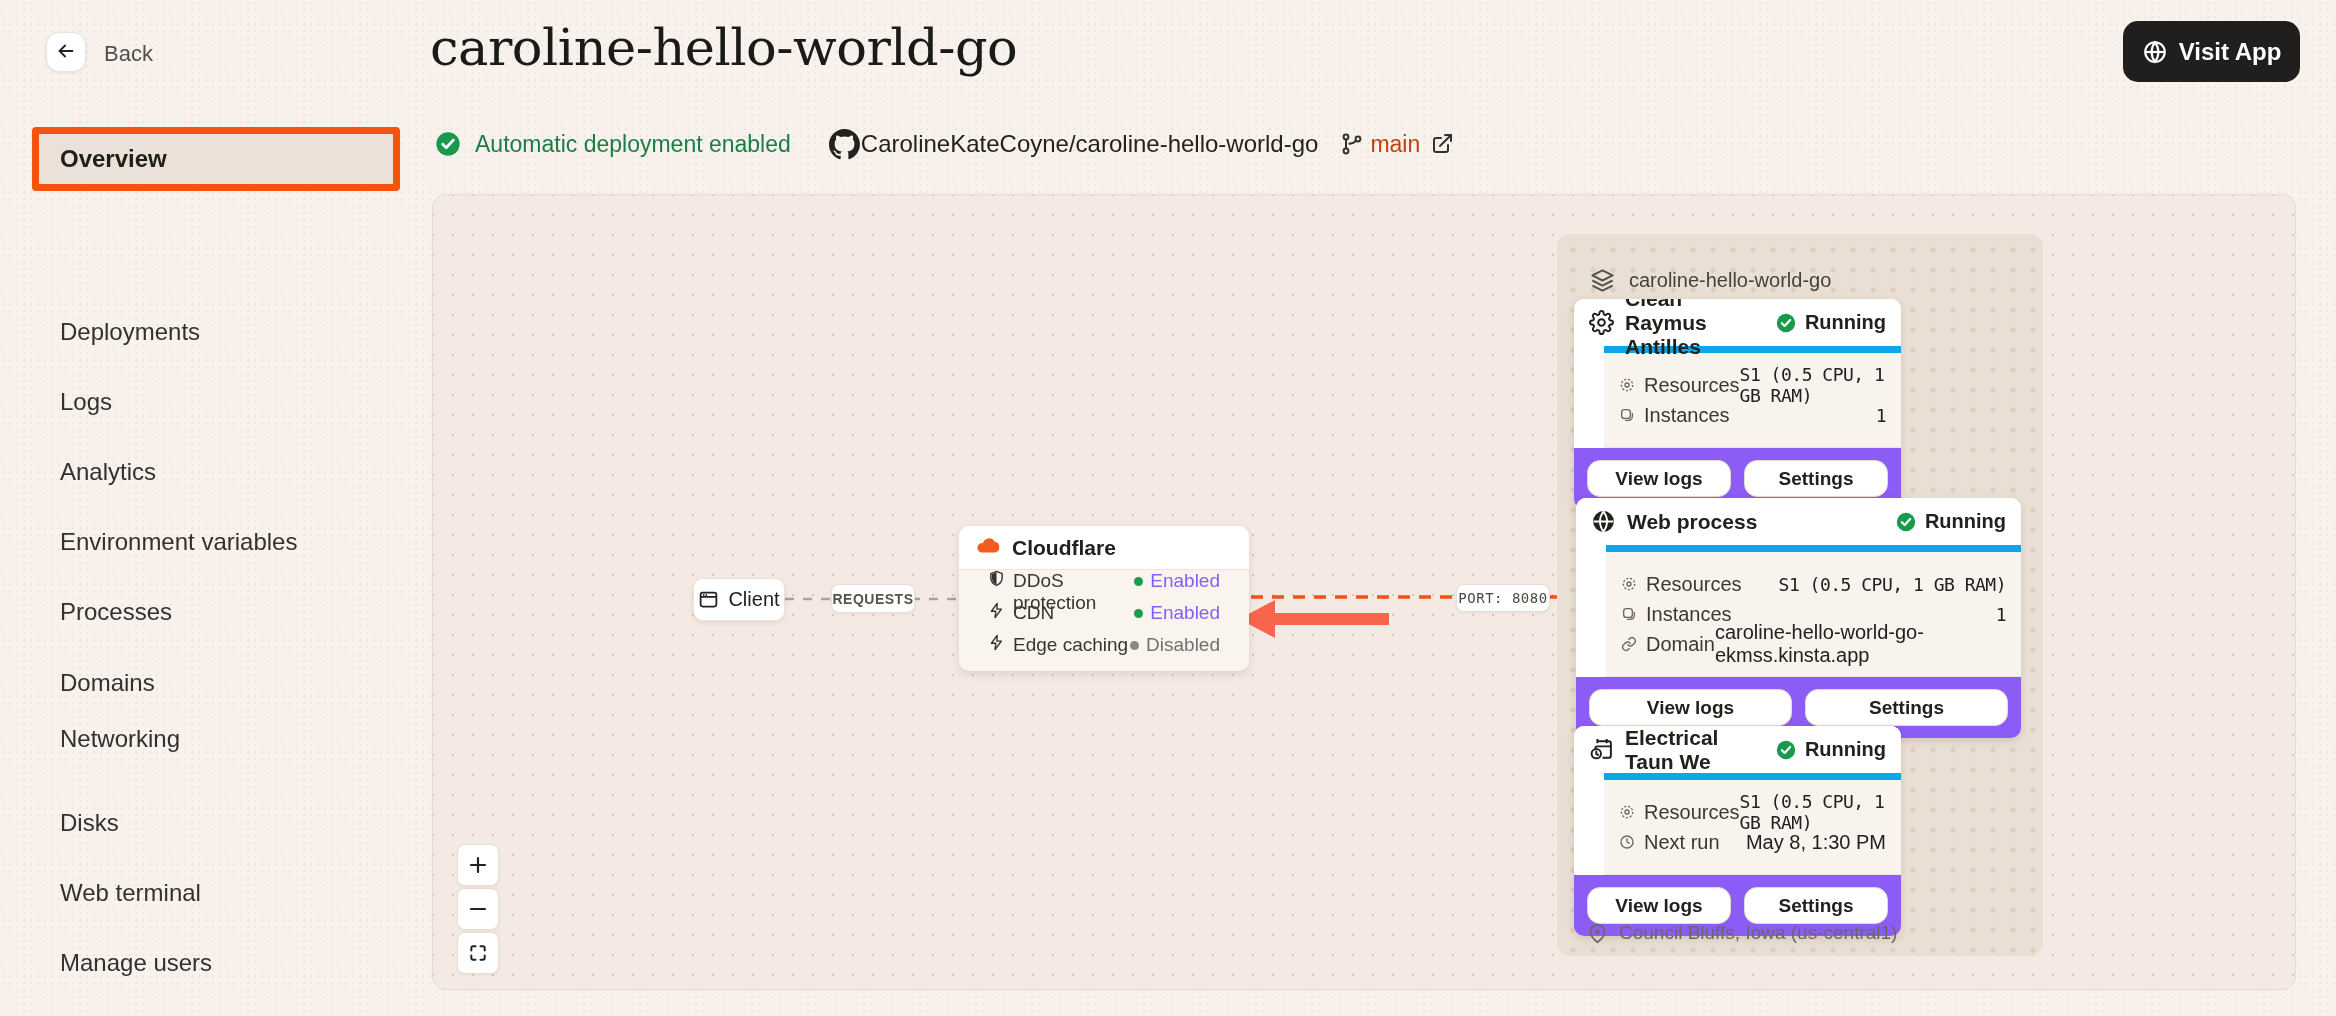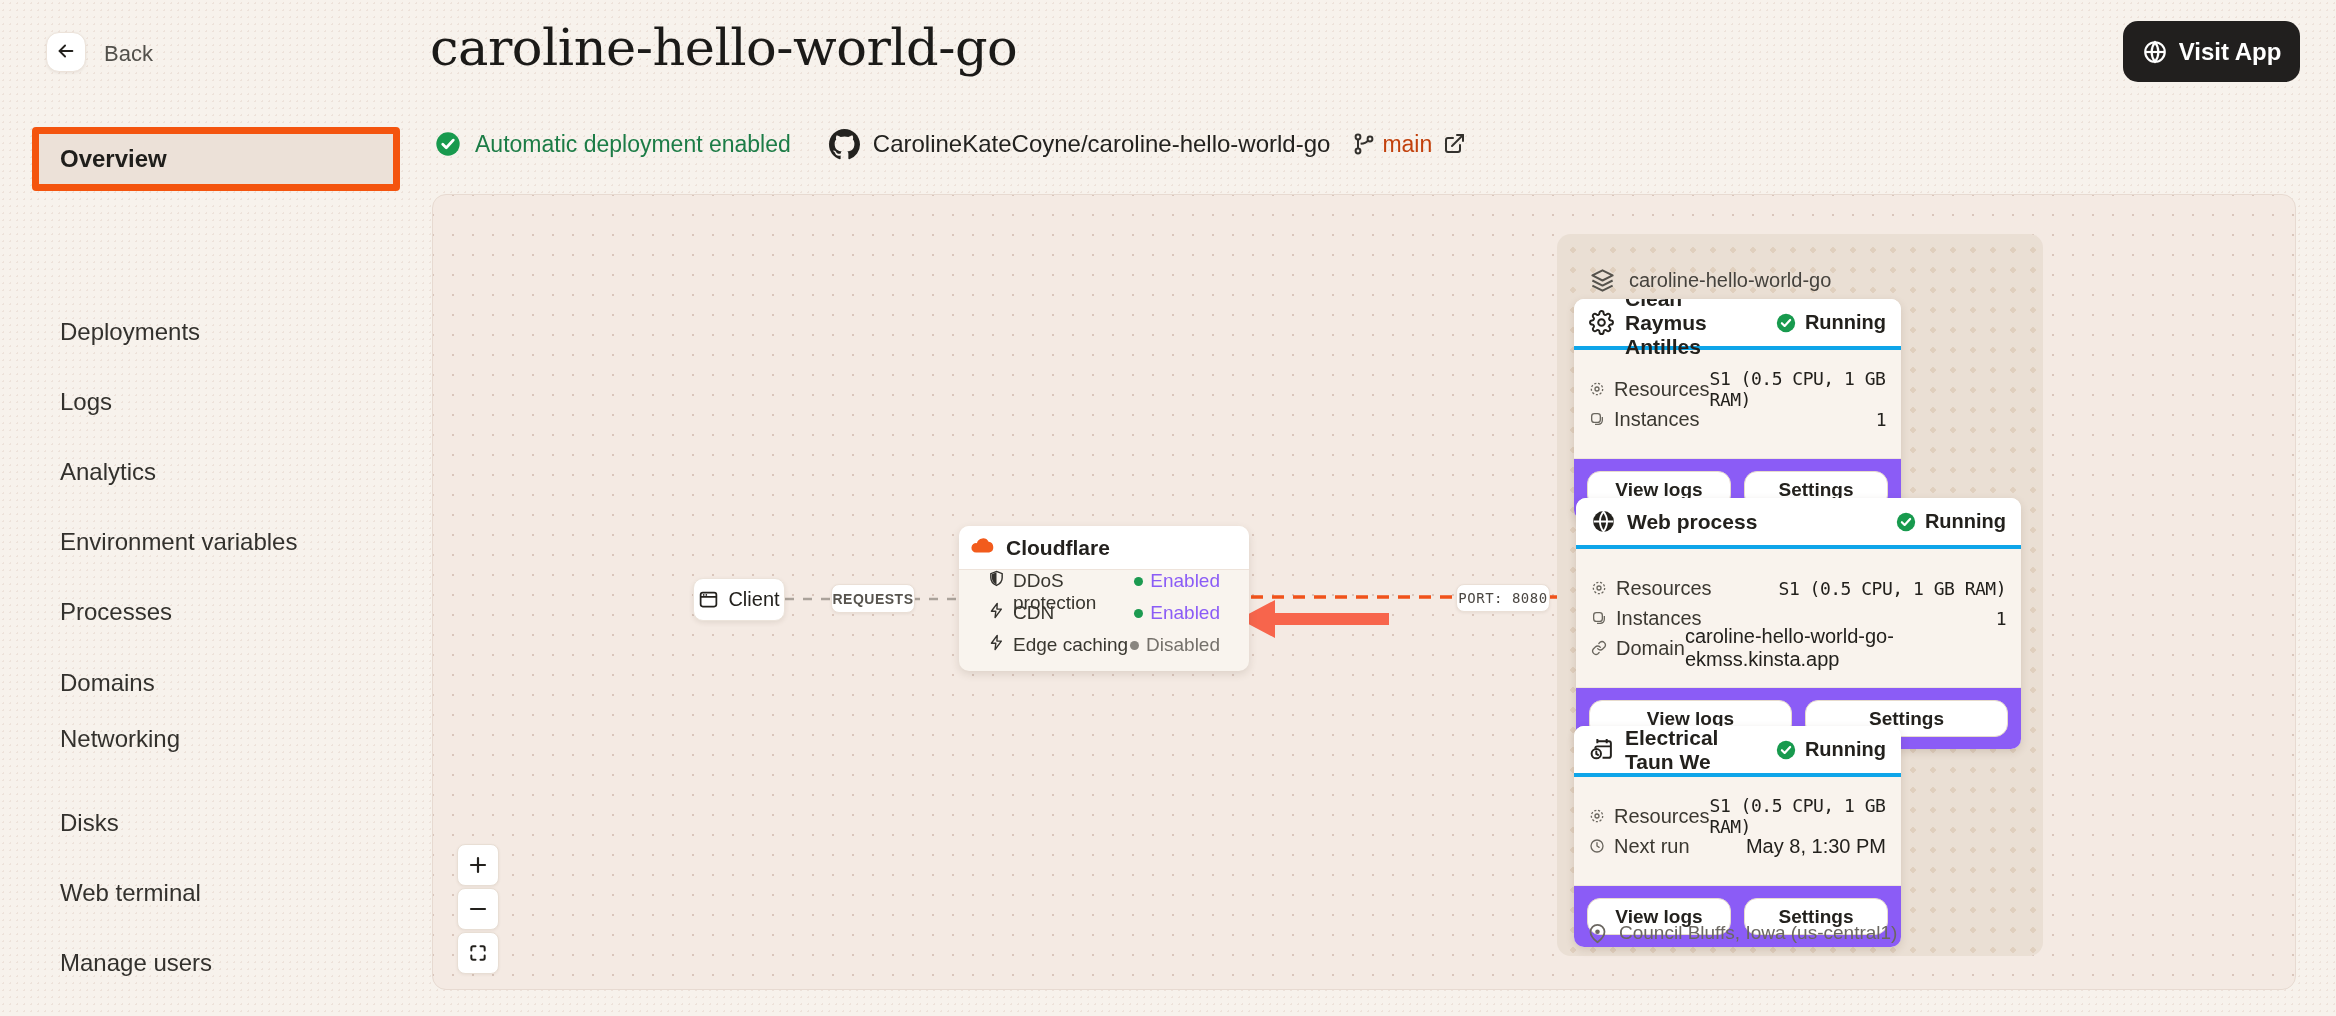--- a/index.html
+++ b/index.html
@@ -31,21 +31,21 @@
     position:absolute; left:2123px; top:21px; width:177px; height:61px;
     background:#211f1e; border:none; border-radius:15px; cursor:pointer;
     display:flex; align-items:center; justify-content:center; gap:11px;
     color:#fff; font-size:24px; font-weight:600; font-family:"Liberation Sans",sans-serif;
   }
 
   
   .status-row{ position:absolute; left:434px; top:128px; height:32px; display:flex; align-items:center; }
   .status-row .gap-l{ margin-left:38px; }
   .deploy-text{ margin-left:13px; font-size:23px; color:#1c7c46; font-weight:500; }
-  .repo-text{ margin-left:13px; font-size:24px; color:#23221f; font-weight:500; }
+  .repo-text{ margin-left:1px; font-size:24px; color:#23221f; font-weight:500; }
   .branch-text{ margin-left:6px; font-size:23px; color:#c2410c; font-weight:500; }
   .ext-icon{ margin-left:10px; }
 
   
   .sidebar{ position:absolute; left:30px; top:120px; width:372px; }
   .side-item{
     position:absolute; left:30px; font-size:24px; font-weight:500; color:#33312d;
     line-height:32px; cursor:pointer; white-space:nowrap;
   }
   .side-item.active-box{
@@ -81,21 +81,21 @@
   .port-pill{ left:1023px; top:389px; width:94px; height:28px; font-size:14px; font-weight:500; color:#4b4742; }
 
   
   .cf-card{
     position:absolute; left:526px; top:331px; width:290px;
     background:#f9f4ee; border-radius:10px; overflow:hidden;
     box-shadow:0 3px 8px rgba(80,55,35,.14); cursor:grab;
   }
   .cf-head{
     background:#fff; height:44px; display:flex; align-items:center; gap:11px;
-    padding:0 9px; border-bottom:1px solid #eee3da;
+    padding:0 15px; border-bottom:1px solid #eee3da;
     font-size:21px; font-weight:600; color:#23211e;
   }
   .cf-row{ display:flex; align-items:flex-start; height:32px; padding:0 29px; }
   .cf-card .cf-row:first-of-type{ margin-top:4px; }
   .cf-card .cf-row:last-of-type{ margin-bottom:5px; }
   .cf-row .row-label{ margin-left:8px; font-size:19px; color:#38362f; }
   .cf-row .spacer, .c-row .spacer, .card-head .spacer{ flex:1; }
   .state-dot{ width:9px; height:9px; border-radius:50%; margin-right:7px; }
   .state-on .state-dot{ background:#1c9a50; }
   .state-off .state-dot{ background:#8a8680; }
@@ -119,22 +119,23 @@
   .proc-card{
     position:absolute; background:#fff; border-radius:10px; overflow:hidden;
     box-shadow:0 3px 8px rgba(80,55,35,.15); cursor:grab;
   }
   .card-head{
     display:flex; align-items:center; gap:11px; padding:0 15px; height:47px;
     background:#fff; font-size:21px; font-weight:600; color:#23211d;
   }
   .badge{ display:flex; align-items:center; gap:8px; font-size:20px; font-weight:600; color:#23211d; }
   .card-body{
-    background:#f9f3ed; border-top:4px solid #0ea5e9; border-bottom:1px solid #efe5db;
-    padding:24px 15px;
+    background:#f9f3ed; border-top:7px solid #0ea5e9; border-bottom:1px solid #efe5db;
+    padding:17px 15px;
+    margin-left:30px;
   }
   .c-row{ display:flex; align-items:center; height:30px; }
   .c-row .row-label{ margin-left:9px; font-size:20px; color:#3b3831; }
   .c-row .row-value{ font-size:20px; color:#23211d; }
   .c-row .row-value.mono{ font-size:18px; letter-spacing:-.5px; }
   .card-foot{ display:flex; gap:13px; padding:12px 13px; background:#8b5cf6; }
   .card-btn{
     flex:1; height:37px; background:#fff; border:1px solid #e7dbcd; border-radius:13px;
     font-size:19px; font-weight:600; color:#23211d; cursor:pointer;
     font-family:"Liberation Sans",sans-serif;

